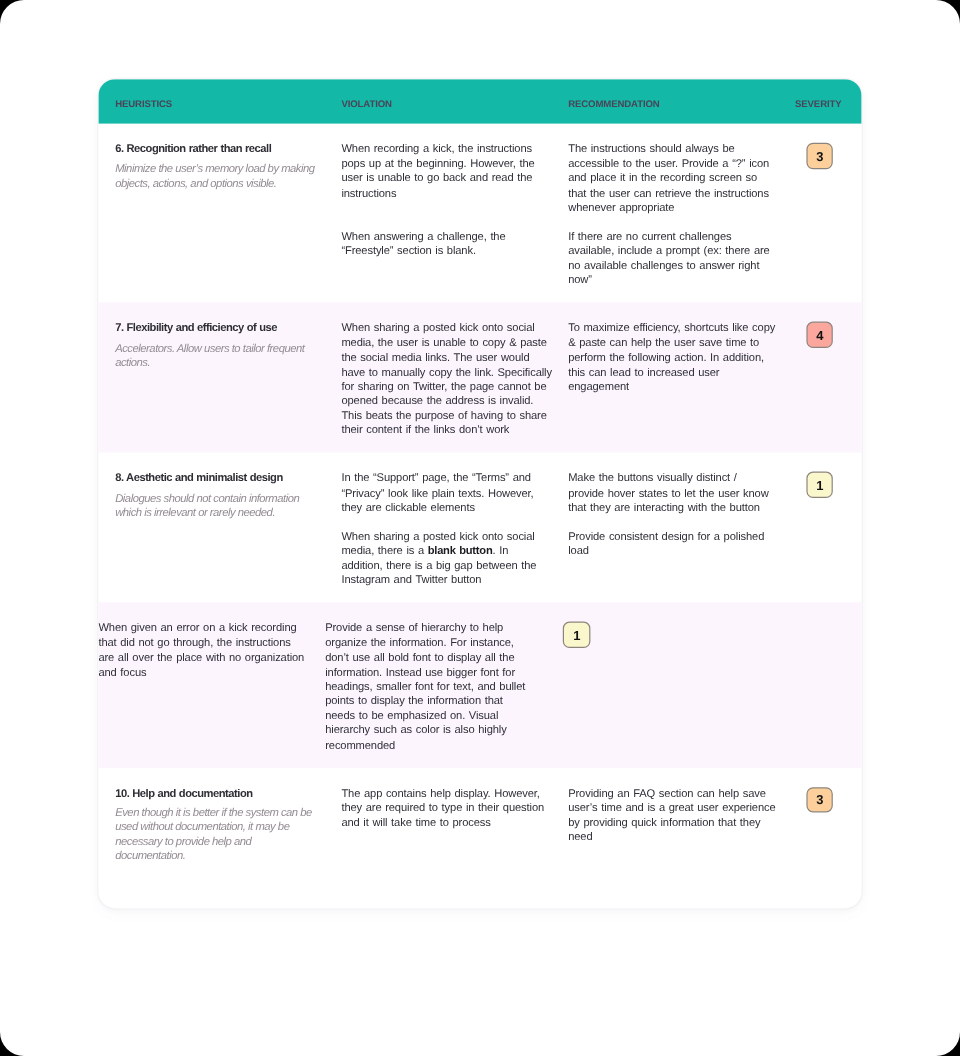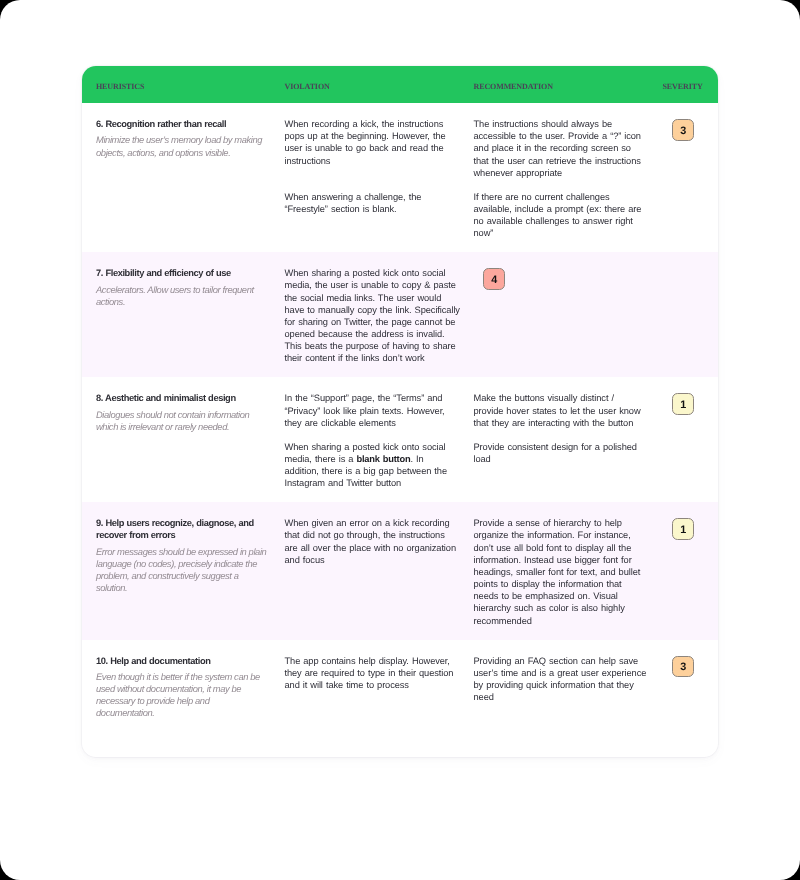--- a/index.html
+++ b/index.html
@@ -12,21 +12,21 @@
   }
   .page { position:relative; width:800px; height:880px; background:#fff; overflow:hidden; border-radius:20px; }
 
   .card {
     position:absolute; left:82px; top:66px; width:636px;
     border-radius:14px; background:#ffffff;
     box-shadow:0 0 0 1px rgba(120,110,140,0.05), 0 1px 4px rgba(110,100,130,0.05), 0 4px 11px rgba(110,100,130,0.035);
     overflow:hidden;
   }
 
-  .thead { display:flex; background:#22c55e; height:37px; align-items:center;font-family:Liberation Serif, serif; }
+  .thead { display:flex; background:#14b8a6; height:37px; align-items:center; }
   .th {
     font-size:8.0px; font-weight:700; letter-spacing:-0.1px;
     color:#4a4458; white-space:nowrap;
   }
 
   .row { display:flex; padding-top:15.1px; padding-bottom:12.8px; }
   .row.tint { background:#FCF5FE; }
   .tail { height:24.6px; }
 
   .cell { box-sizing:border-box; }
@@ -110,20 +110,23 @@
     <div class="row tint">
       <div class="cell c1">
         <p class="h-title">7. Flexibility and efficiency of use</p>
         <p class="h-desc">Accelerators. Allow users to tailor frequent actions.</p>
       </div>
       <div style="display:flex;flex-direction:column;">
         <div class="sub">
           <div class="cell c2">
               <p class="para">When sharing a posted kick onto social media, the user is unable to copy &amp; paste the social media links. The user would have to manually copy the link. Specifically for sharing on Twitter, the page cannot be opened because the address is invalid. This beats the purpose of having to share their content if the links don’t work</p>
             </div>
+          <div class="cell c3">
+              <p class="para">To maximize efficiency, shortcuts like copy &amp; paste can help the user save time to perform the following action. In addition, this can lead to increased user engagement</p>
+            </div>
         </div>
       </div>
       <div class="cell c4 body">
         <div class="sev sev-4">4</div>
       </div>
     </div>
     <div class="row">
       <div class="cell c1">
         <p class="h-title">8. Aesthetic and minimalist design</p>
         <p class="h-desc">Dialogues should not contain information which is irrelevant or rarely needed.</p>
@@ -144,24 +147,20 @@
           <div class="cell c3">
               <p class="para">Provide consistent design for a polished load</p>
             </div>
         </div>
       </div>
       <div class="cell c4 body">
         <div class="sev sev-1">1</div>
       </div>
     </div>
     <div class="row tint">
-      <div class="cell c1">
-        <p class="h-title">9. Help users recognize, diagnose, and recover from errors</p>
-        <p class="h-desc">Error messages should be expressed in plain language (no codes), precisely indicate the problem, and constructively suggest a solution.</p>
-      </div>
       <div style="display:flex;flex-direction:column;">
         <div class="sub">
           <div class="cell c2">
               <p class="para">When given an error on a kick recording that did not go through, the instructions are all over the place with no organization and focus</p>
             </div>
           <div class="cell c3">
               <p class="para">Provide a sense of hierarchy to help organize the information. For instance, don’t use all bold font to display all the information. Instead use bigger font for headings, smaller font for text, and bullet points to display the information that needs to be emphasized on. Visual hierarchy such as color is also highly recommended</p>
             </div>
         </div>
       </div>

